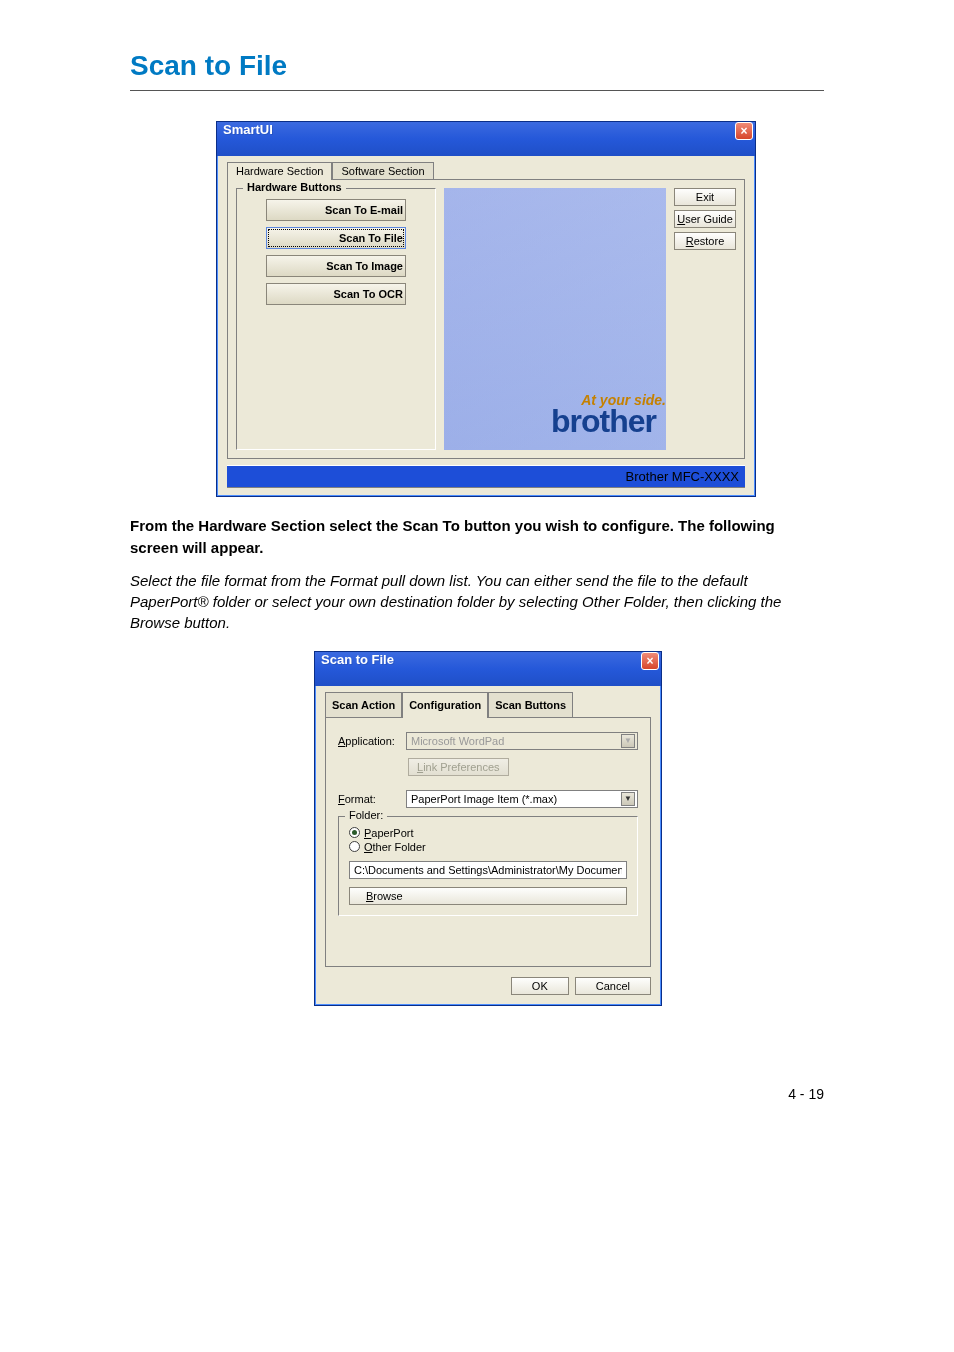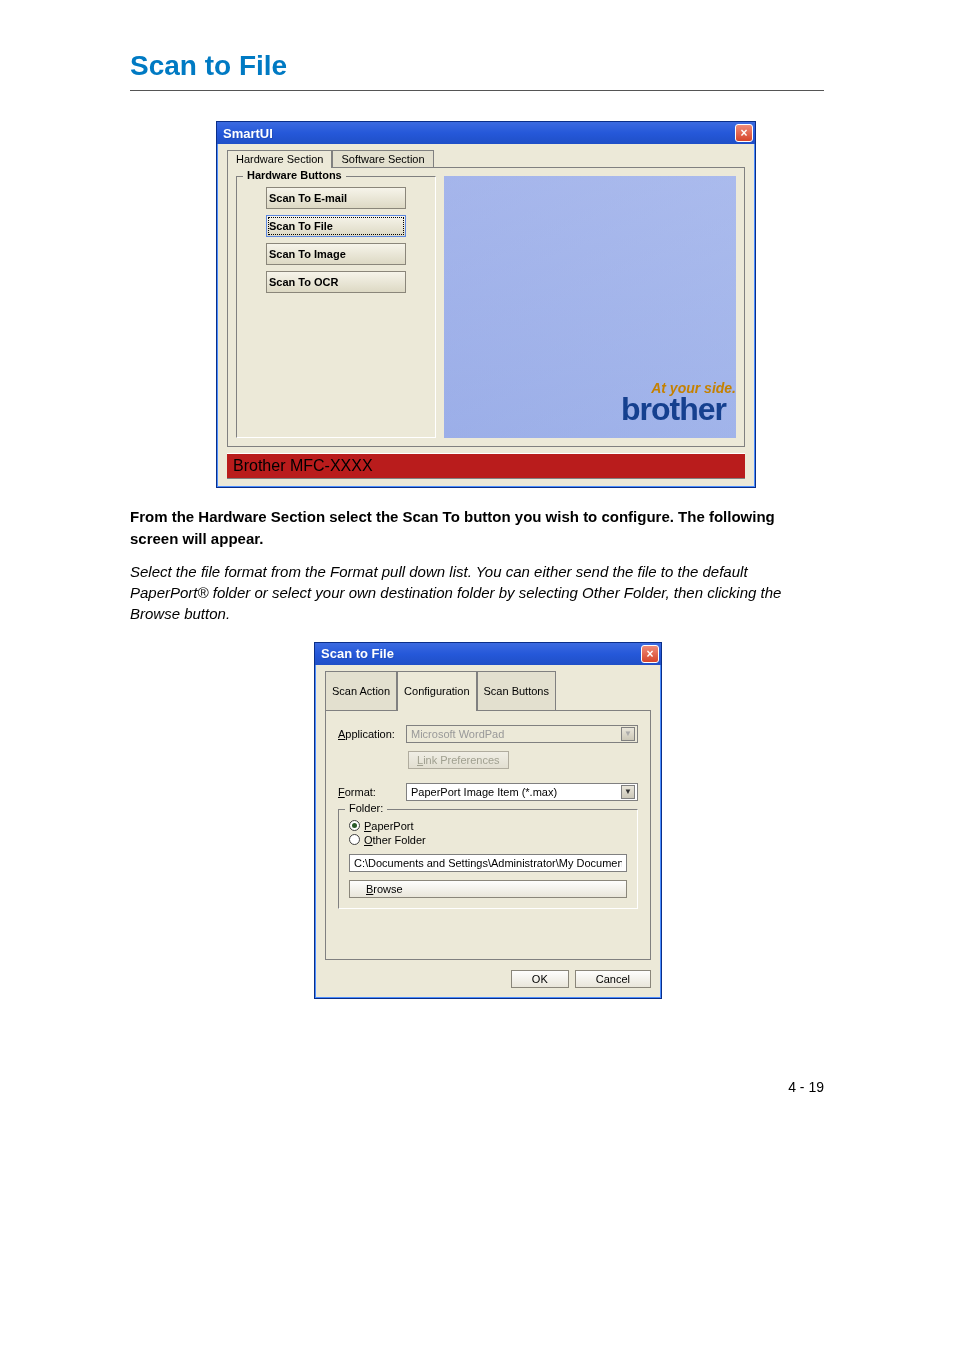--- a/index.html
+++ b/index.html
@@ -30,24 +30,23 @@
   }
   
   .win-outer {
     width: 540px;
     margin-left: 216px;
     border: 1px solid #0a2e88;
     background: #ece9d8;
     box-shadow: 0 0 0 1px #4b8dff inset;
   }
   .titlebar {
-    height: 22px;
+    height: 34px;
     background: linear-gradient(to bottom, #3b6ae0 0%, #2558d9 50%, #1f4fc7 100%);
     display: flex;
-    align-items: center;
     justify-content: space-between;
     padding: 0 2px 0 6px;
   }
   .titlebar-text {
     color: #fff;
     font-family: Tahoma, sans-serif;
     font-size: 13px;
     font-weight: bold;
     text-shadow: 1px 1px 0 rgba(0,0,0,0.1);
   }
@@ -112,21 +111,21 @@
   }
   .hw-btn {
     display:block;
     width:140px;
     margin:6px auto;
     padding:4px 2px;
     background:linear-gradient(#f6f4ea,#ddd9c4);
     border:1px solid #8a867a;
     font-size:11px;
     font-weight:bold;
-    text-align:left;
+    text-align:right;
     cursor:pointer;
   }
   .hw-btn.focused {
     outline:1px dotted #000;
     outline-offset:-3px;
     border:1px solid #5b86de;
   }
   .bg-area {
     flex:1;
     margin-left:8px;
@@ -166,23 +165,24 @@
     font-size:11px;
     padding:2px 2px;
     text-align:center;
     cursor:pointer;
   }
   .underline-letter { text-decoration:underline; }
   .status-bar {
     border-top:1px solid #fff;
     border-bottom:1px solid #808080;
     padding:3px 6px;
-    font-size:16px;
+    font-size:13px;
     margin-top:6px;
-    background:#b91c1c;
+    background:#1d4ed8;
+    text-align:right;
   }
   .under-screenshot-text {
     font-family: Verdana, Arial, sans-serif;
     font-size:15px;
     font-weight:bold;
     color:#000;
     margin:18px 130px 11px 130px;
     line-height:1.45;
   }
   .body-text {
@@ -204,22 +204,23 @@
     padding:6px 10px 4px 10px;
   }
   .dlg-tabs-row {
     display:flex;
     font-size:11px;
     margin-bottom:-1px;
   }
   .dlg-tab {
     border:1px solid #808080;
     border-bottom:none;
-    padding:13px 6px;
-    background:#ece9d8;
+    padding:6px 6px;
+    background:#ece9d8;
+    font-weight:bold;
   }
   .dlg-tab.inactive { background:#e3e0cf; color:#000; border-bottom:1px solid #808080; }
   .dlg-tab-page {
     border:1px solid #808080;
     background:#ece9d8;
     padding:10px 12px 50px 12px;
     min-height:250px;
   }
   .field-row { display:flex; align-items:center; gap:8px; margin:4px 0; }
   .lbl { font-size:11px; width:60px; }
@@ -334,20 +335,25 @@
         <div class="hw-group">
           <span class="hw-group-title">Hardware Buttons</span>
           <button class="hw-btn">Scan To E-mail</button>
           <button class="hw-btn focused">Scan To File</button>
           <button class="hw-btn">Scan To Image</button>
           <button class="hw-btn">Scan To OCR</button>
         </div>
         <div class="bg-area">
           <span class="brother-tag">At your side.</span>
           <span class="brother-logo">brother</span>
+        </div>
+        <div class="side-btn-col">
+          <div class="side-btn"><span>Exit</span></div>
+          <div class="side-btn"><span class="underline-letter">U</span><span>ser Guide</span></div>
+          <div class="side-btn"><span class="underline-letter">R</span><span>estore</span></div>
         </div>
       </div>
       <div class="status-bar">Brother MFC-XXXX</div>
     </div>
   </div>
 
   <p class="under-screenshot-text">From the Hardware Section select the Scan To button you wish to configure. The following screen will appear.</p>
   <p class="body-text">Select the file format from the Format pull down list. You can either send the file to the default PaperPort® folder or select your own destination folder by selecting Other Folder, then clicking the Browse button.</p>
 
   <div class="dlg-outer">

